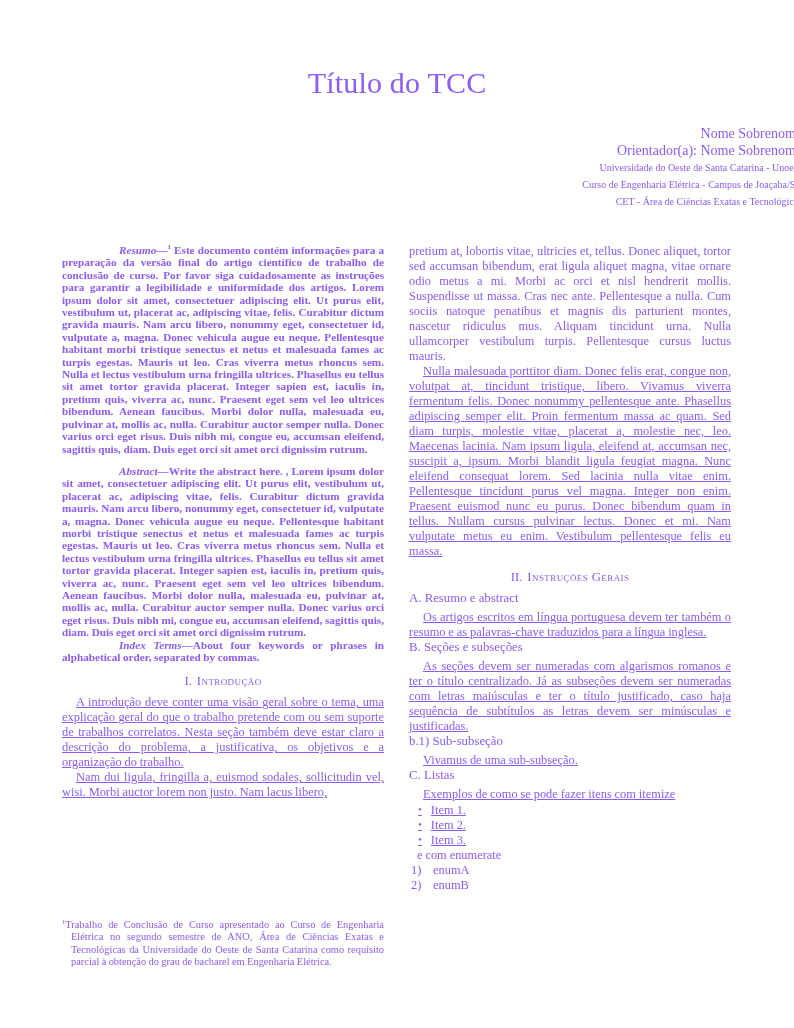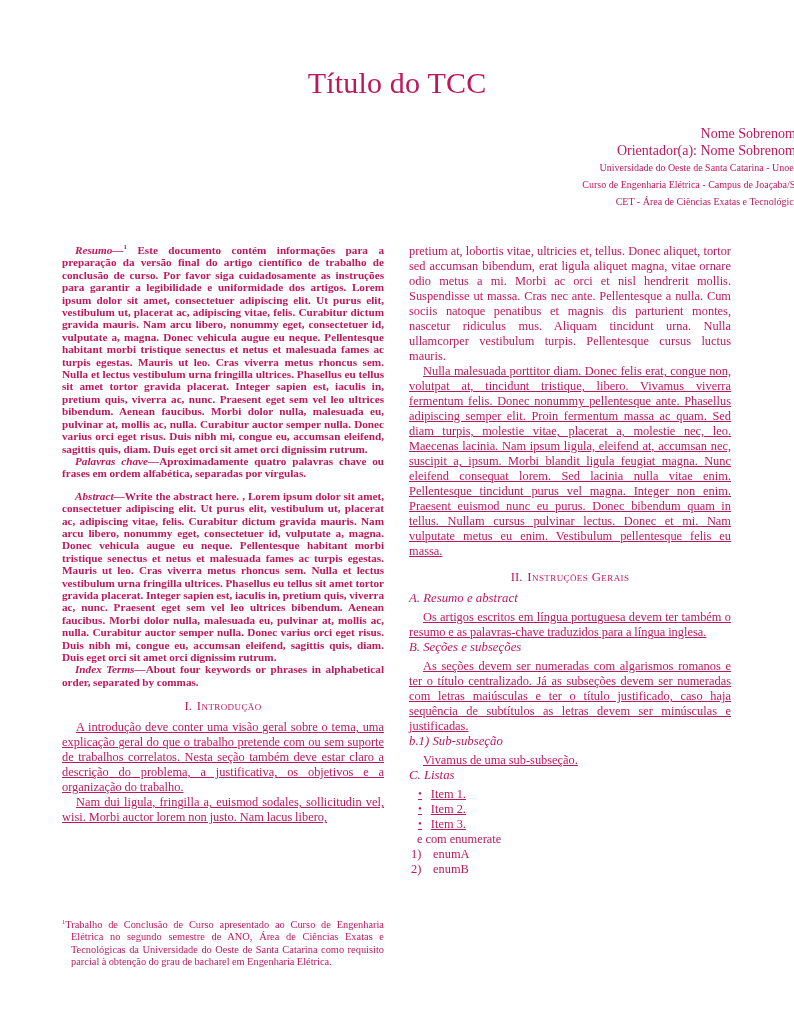--- a/index.html
+++ b/index.html
@@ -1,20 +1,20 @@
 <!DOCTYPE html>
 <html lang="pt"><head>
 <meta charset="utf-8">
 <style>
   html, body { margin:0; padding:0; background:#ffffff; }
   .page {
     position:relative;
     width:794px; height:1028px;
     background:#ffffff;
-    color:#be185d;
+    color:#8b5cf6;
     font-family:"Liberation Serif","DejaVu Serif",serif;
     overflow:hidden;
   }
   .title {
     position:absolute; top:66px; left:0; width:100%;
     margin:0; font-size:30px; font-weight:400; text-align:center;
     letter-spacing:0.2px;
   }
   .authors {
     position:absolute; top:126px; left:8px; width:100%;
@@ -26,35 +26,35 @@
     position:absolute; top:244px; left:62px; width:669px;
     display:flex; gap:25px;
   }
   .col { width:322px; }
   .col-left { display:flex; flex-direction:column; height:724px; }
   p { margin:0; }
   .abs-p {
     font-size:11.2px; line-height:12.4px; font-weight:bold;
     text-align:justify; text-indent:13px; word-spacing:-0.2px;
   }
-  .lead { font-style:italic; }
+  .lead { font-style:italic;margin-left:44px; }
   .gap-above { margin-top:10px; }
   .body-p {
     font-size:12.4px; line-height:15px; text-align:justify;
     word-spacing:-0.2px;
   }
   .indent { text-indent:14px;text-decoration:underline; }
   .sec-head {
     margin:11px 0 6px 0; font-size:12.8px; font-weight:400;
     text-align:center;
   }
   .sc { font-variant:small-caps; letter-spacing:0.4px; margin-left:5px; }
   .subsec {
     margin:0 0 4px 0; font-size:12.8px; font-weight:400;
-    font-style:italic; text-align:left;
+    text-align:left;
   }
   sup { font-size:62%; vertical-align:super; line-height:0; }
   .footnote {
     margin-top:auto; font-size:10.4px; line-height:12.2px;
     text-align:justify; padding-left:9px; text-indent:-9px;
     word-spacing:-0.2px;
   }
   ul.itemize { list-style:none; margin:1px 0 0 0; padding:0 0 0 9px; }
   ul.itemize li { font-size:12.4px; line-height:15px;text-decoration:underline; }
   ul.itemize li::before { content:"\2022"; font-size:11px; margin-right:9px; position:relative; top:-1px; }
@@ -75,21 +75,20 @@
     <div class="affil">Universidade do Oeste de Santa Catarina - Unoesc</div>
     <div class="affil">Curso de Engenharia Elétrica - Campus de Joaçaba/SC</div>
     <div class="affil">CET - Área de Ciências Exatas e Tecnológicas</div>
   </div>
 
   <div class="columns">
 
     <div class="col col-left">
       <p class="abs-p"><span class="lead">Resumo—</span><sup>1</sup> <span>Este documento contém informações para a preparação da versão final do artigo científico de trabalho de conclusão de curso. Por favor siga cuidadosamente as instruções para garantir a legibilidade e uniformidade dos artigos. Lorem ipsum dolor sit amet, consectetuer adipiscing elit. Ut purus elit, vestibulum ut, placerat ac, adipiscing vitae, felis. Curabitur dictum gravida mauris. Nam arcu libero, nonummy eget, consectetuer id, vulputate a, magna. Donec vehicula augue eu neque. Pellentesque habitant morbi tristique senectus et netus et malesuada fames ac turpis egestas. Mauris ut leo. Cras viverra metus rhoncus sem. Nulla et lectus vestibulum urna fringilla ultrices. Phasellus eu tellus sit amet tortor gravida placerat. Integer sapien est, iaculis in, pretium quis, viverra ac, nunc. Praesent eget sem vel leo ultrices bibendum. Aenean faucibus. Morbi dolor nulla, malesuada eu, pulvinar at, mollis ac, nulla. Curabitur auctor semper nulla. Donec varius orci eget risus. Duis nibh mi, congue eu, accumsan eleifend, sagittis quis, diam. Duis eget orci sit amet orci dignissim rutrum.</span></p>
 
-      <p class="abs-p"><span class="lead">Palavras chave—</span><span>Aproximadamente quatro palavras chave ou frases em ordem alfabética, separadas por vírgulas.</span></p>
 
       <p class="abs-p gap-above"><span class="lead">Abstract—</span><span>Write the abstract here. , Lorem ipsum dolor sit amet, consectetuer adipiscing elit. Ut purus elit, vestibulum ut, placerat ac, adipiscing vitae, felis. Curabitur dictum gravida mauris. Nam arcu libero, nonummy eget, consectetuer id, vulputate a, magna. Donec vehicula augue eu neque. Pellentesque habitant morbi tristique senectus et netus et malesuada fames ac turpis egestas. Mauris ut leo. Cras viverra metus rhoncus sem. Nulla et lectus vestibulum urna fringilla ultrices. Phasellus eu tellus sit amet tortor gravida placerat. Integer sapien est, iaculis in, pretium quis, viverra ac, nunc. Praesent eget sem vel leo ultrices bibendum. Aenean faucibus. Morbi dolor nulla, malesuada eu, pulvinar at, mollis ac, nulla. Curabitur auctor semper nulla. Donec varius orci eget risus. Duis nibh mi, congue eu, accumsan eleifend, sagittis quis, diam. Duis eget orci sit amet orci dignissim rutrum.</span></p>
 
       <p class="abs-p"><span class="lead">Index Terms—</span><span>About four keywords or phrases in alphabetical order, separated by commas.</span></p>
 
       <h2 class="sec-head"><span>I.</span><span class="sc">Introdução</span></h2>
 
       <p class="body-p indent">A introdução deve conter uma visão geral sobre o tema, uma explicação geral do que o trabalho pretende com ou sem suporte de trabalhos correlatos. Nesta seção também deve estar claro a descrição do problema, a justificativa, os objetivos e a organização do trabalho.</p>
       <p class="body-p indent">Nam dui ligula, fringilla a, euismod sodales, sollicitudin vel, wisi. Morbi auctor lorem non justo. Nam lacus libero,</p>
 
@@ -106,20 +105,21 @@
       <h3 class="subsec">A. Resumo e abstract</h3>
       <p class="body-p indent">Os artigos escritos em língua portuguesa devem ter também o resumo e as palavras-chave traduzidos para a língua inglesa.</p>
 
       <h3 class="subsec">B. Seções e subseções</h3>
       <p class="body-p indent">As seções devem ser numeradas com algarismos romanos e ter o título centralizado. Já as subseções devem ser numeradas com letras maiúsculas e ter o título justificado, caso haja sequência de subtítulos as letras devem ser minúsculas e justificadas.</p>
 
       <h3 class="subsec">b.1) Sub-subseção</h3>
       <p class="body-p indent">Vivamus de uma sub-subseção.</p>
 
       <h3 class="subsec">C. Listas</h3>
+      <p class="body-p indent">Exemplos de como se pode fazer itens com itemize</p>
 
       <ul class="itemize">
         <li>Item 1.</li>
         <li>Item 2.</li>
         <li>Item 3.</li>
       </ul>
 
       <p class="body-p enum-intro">e com enumerate</p>
 
       <div class="enum-line">

